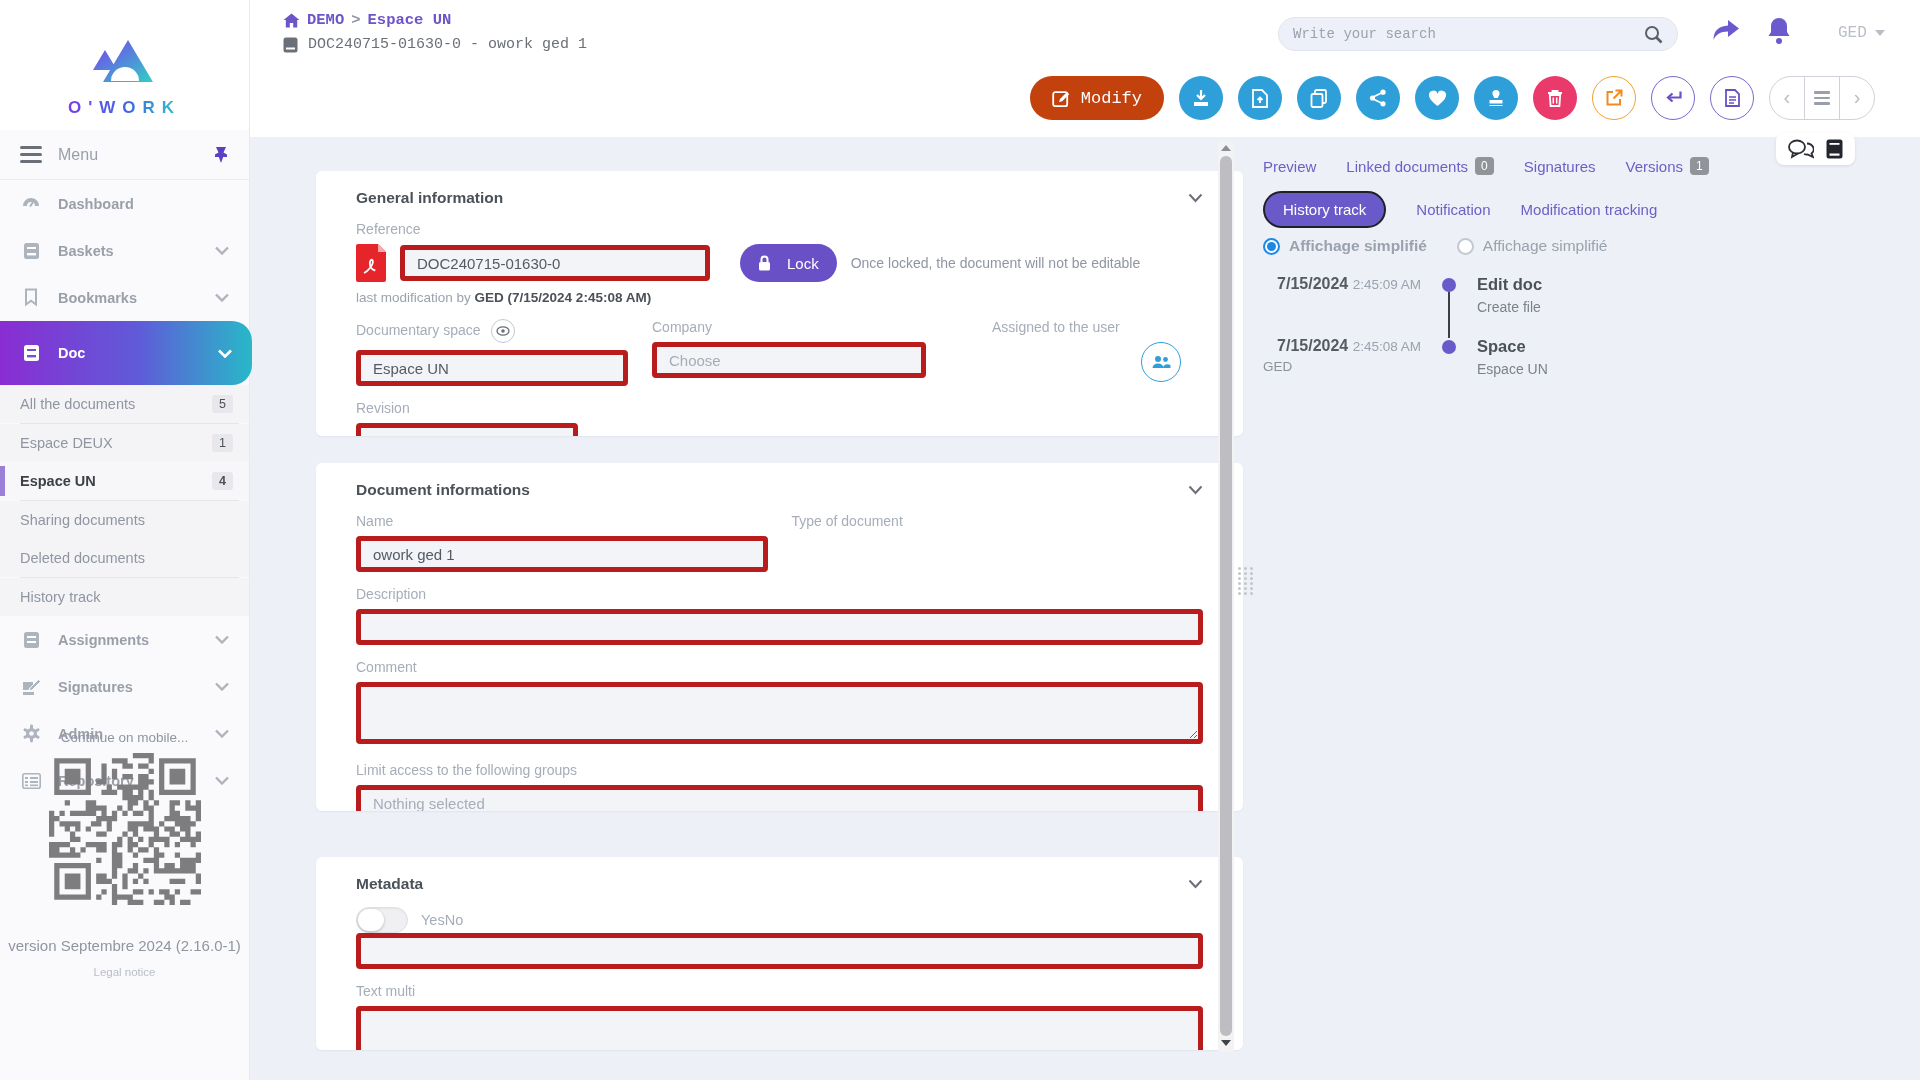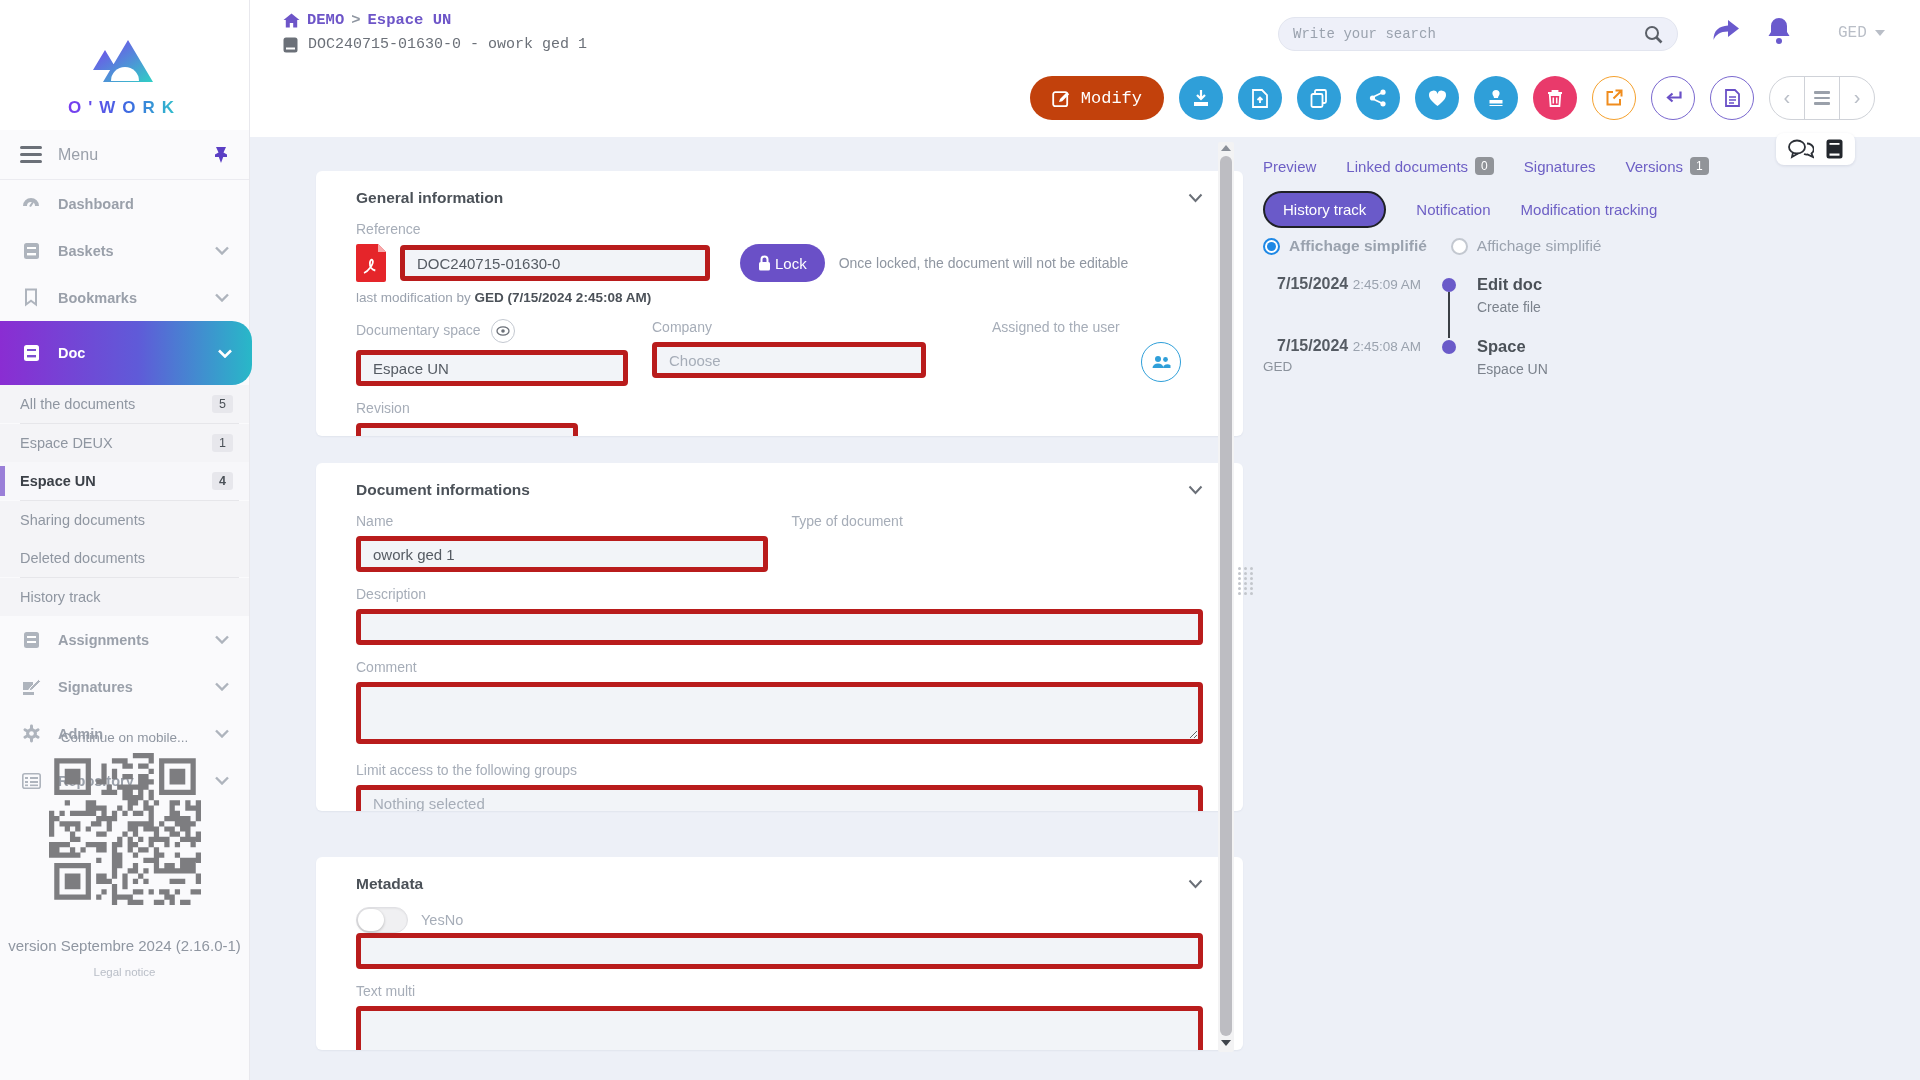--- a/index.html
+++ b/index.html
@@ -58,21 +58,21 @@
   
   #content { position:absolute; left:250px; top:137px; width:1670px; height:943px; background:#edf0f7; }
   .card { position:absolute; left:34px; width:927px; background:#fff; border-radius:6px; box-shadow:0 1px 2px rgba(40,50,90,.06); padding:18px 40px; overflow:hidden;margin-left:32px; }
   .card-head { display:flex; align-items:center; justify-content:space-between; margin-bottom:14px; }
   .card-title { font-size:15.5px; font-weight:bold; color:#4b5158; }
   .flabel { color:#a6adb8; font-size:14px; margin:14px 0 7px; }
   .finput { background:#f2f4f8; border:5px solid #b91c1c; border-radius:4px; height:36px; padding:0 12px; font-size:15px; color:#555b63; font-family:inherit; outline:none; }
   .finput::placeholder { color:#a6adb8; }
   textarea.finput { resize:vertical; padding-top:8px; }
   .row { display:flex; gap:24px; }
-  .lock-btn { height:38px; border-radius:19px; background:#6a50c7; border:none; color:#fff; font-size:15px; display:flex; align-items:center; gap:4px; padding:0 18px; cursor:pointer; font-family:inherit; }
+  .lock-btn { height:38px; border-radius:19px; background:#6a50c7; border:none; color:#fff; font-size:15px; display:flex; align-items:center; gap:16px; padding:0 18px; cursor:pointer; font-family:inherit; }
   .lock-hint { color:#8f96a1; font-size:14px; }
   .lastmod { font-size:13.5px; color:#9aa2ae; margin-top:8px; }
   .lastmod b { color:#4b5158; }
   .toggle { width:52px; height:26px; border-radius:13px; background:#f0f0f2; border:1px solid #e0e0e4; position:relative; display:inline-block; cursor:pointer; box-shadow:inset 0 1px 2px rgba(0,0,0,.05); }
   .toggle .knob { position:absolute; left:1px; top:1px; width:26px; height:22px; border-radius:12px; background:#fff; box-shadow:0 1px 3px rgba(0,0,0,.25); }
   .users-btn { width:40px; height:40px; border-radius:50%; border:1.5px solid #2f9fd9; background:#fff; display:flex; align-items:center; justify-content:center; cursor:pointer; }
   .eye-badge { width:24px; height:24px; border-radius:50%; border:1px solid #c3c8d0; display:inline-flex; align-items:center; justify-content:center; margin-left:10px; vertical-align:middle; cursor:pointer; }
 
   
   #v-scroll { position:absolute; left:968px; top:5px; width:16px; height:910px; background:#f3f3f4; border-radius:2px; }
@@ -82,21 +82,21 @@
   #drag-dots { position:absolute; left:988px; top:430px; width:14px; display:grid; grid-template-columns:repeat(3,4px); gap:2px; cursor:col-resize; }
   #drag-dots i { width:3px; height:3px; background:#c3c6cc; border-radius:50%; }
 
   
   #right-panel { position:absolute; left:1013px; top:0; width:650px; height:943px; }
   .mini-box { position:absolute; right:58px; top:-4px; background:#fff; border-radius:8px; padding:6px 12px; display:flex; gap:12px; align-items:center; box-shadow:0 1px 3px rgba(40,50,90,.12); }
   .tabs { position:absolute; left:0; top:20px; width:560px; display:flex; flex-wrap:wrap; column-gap:30px; row-gap:16px; align-items:center; }
   .tab { color:#6d5fc5; font-size:15px; cursor:pointer; display:flex; align-items:center; gap:7px; }
   .tab.active { background:#6a5ac9; color:#fff; border:2px solid #1f2126; border-radius:20px; padding:8px 18px; }
   .tab-badge { background:#919499; color:#fff; border-radius:4px; font-size:12px; padding:2px 6px; }
-  .radio-row { position:absolute; left:0; top:100px; display:flex; gap:24px; align-items:center; }
+  .radio-row { position:absolute; left:0; top:100px; display:flex; gap:30px; align-items:center; }
   .radio { display:flex; align-items:center; gap:9px; cursor:pointer; color:#9aa2ae; font-size:15.5px; font-weight:bold; }
   .rdot { width:17px; height:17px; border-radius:50%; border:2px solid #1e88e5; display:inline-flex; align-items:center; justify-content:center; background:#fff; }
   .rdot.on::after { content:""; width:9px; height:9px; border-radius:50%; background:#1e88e5; }
   .rdot.off { border-color:#c3c8d0; }
   .timeline { position:absolute; left:0; top:138px; }
   .t-entry { position:relative; display:flex; margin-bottom:22px; }
   .t-left { width:158px; text-align:right; }
   .t-date { font-size:16px; font-weight:bold; color:#555b63; }
   .t-time { font-size:13.5px; color:#9aa2ae; font-weight:normal; }
   .t-user { font-size:13.5px; color:#8b929c; margin-top:4px; text-align:left; }

